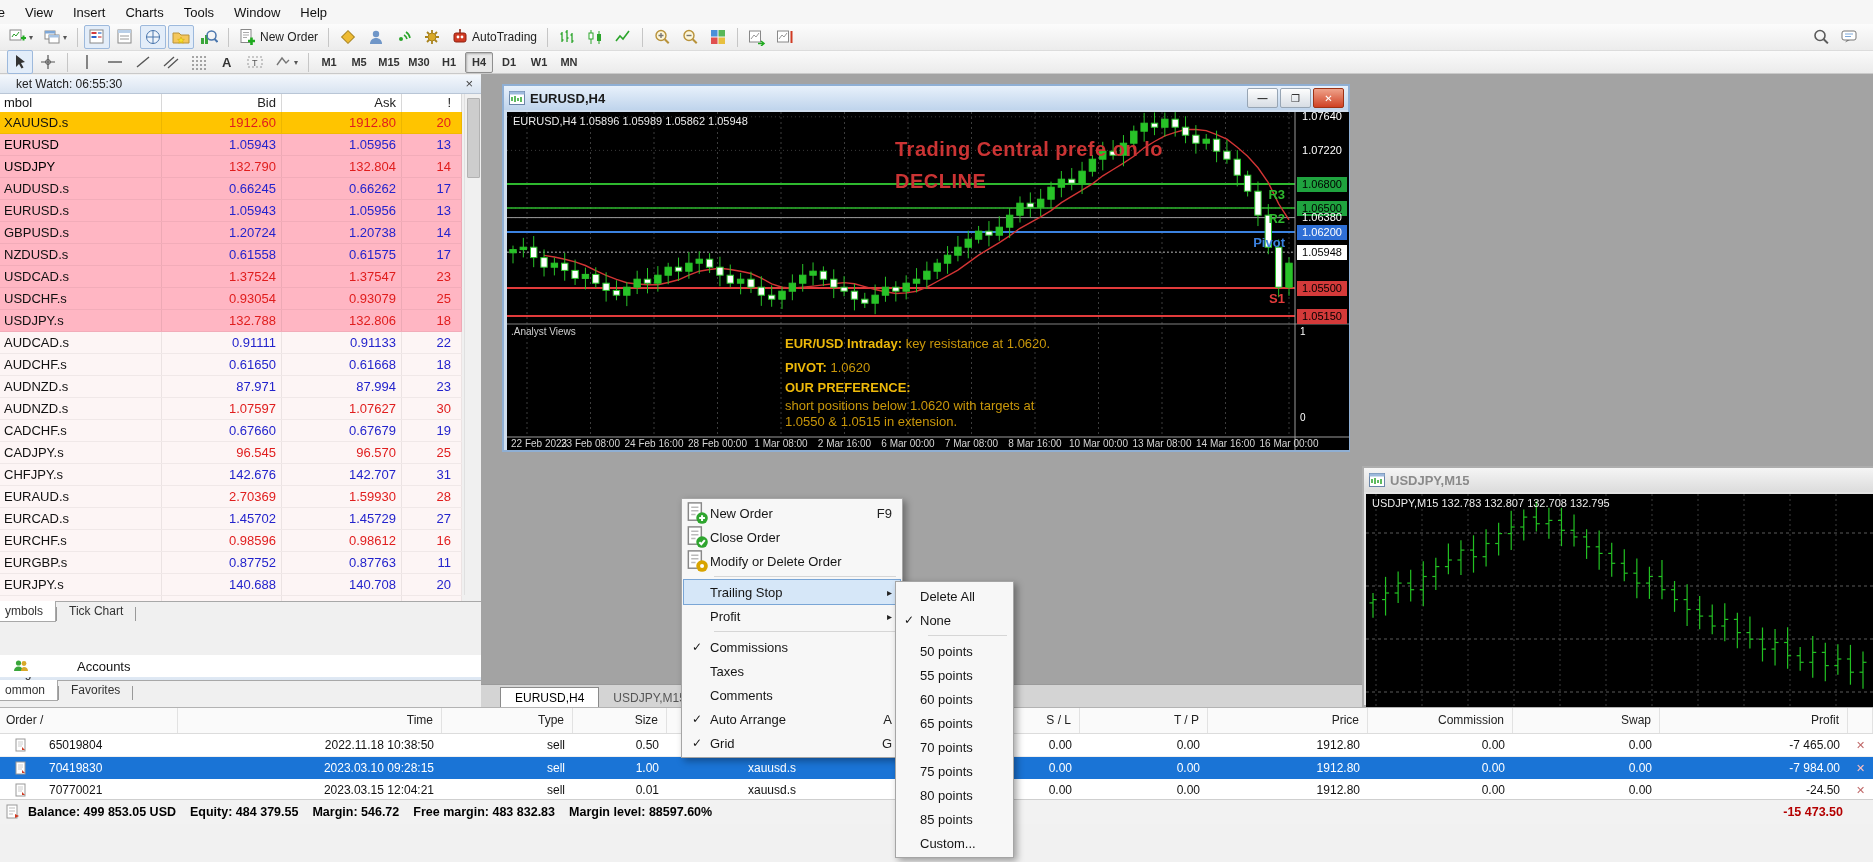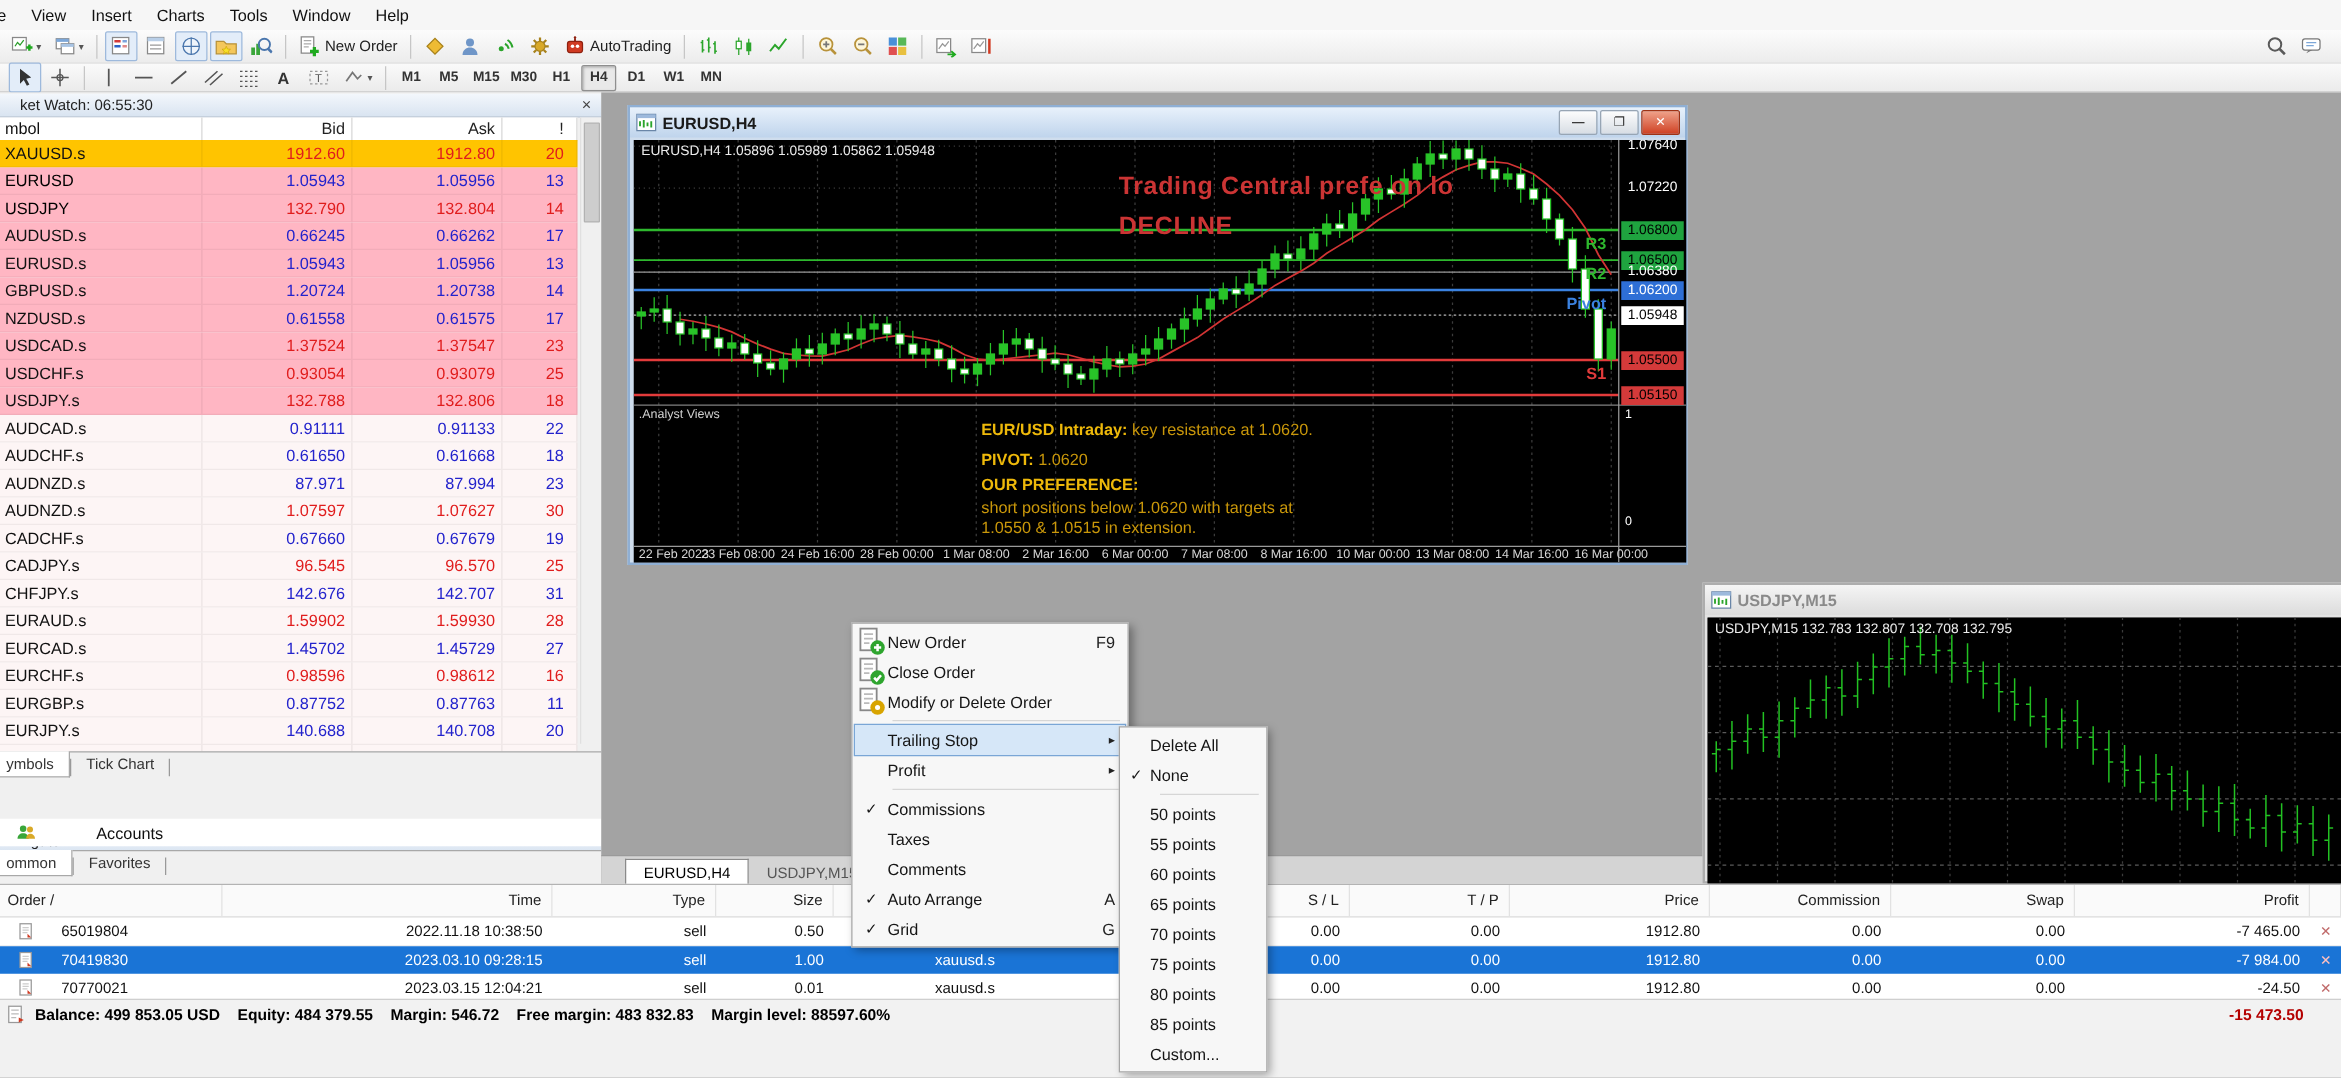--- a/index.html
+++ b/index.html
@@ -549,21 +549,21 @@
         <span class="mw-spr vdn">25</span>
       </div>
       <div class="mw-row mw-grid bg-plain">
         <span class="mw-sym">CHFJPY.s</span>
         <span class="mw-num vup">142.676</span>
         <span class="mw-num vup">142.707</span>
         <span class="mw-spr vup">31</span>
       </div>
       <div class="mw-row mw-grid bg-plain">
         <span class="mw-sym">EURAUD.s</span>
-        <span class="mw-num vdn">1.59902</span>
+        <span class="mw-num vdn">2.70369</span>
         <span class="mw-num vdn">1.59930</span>
         <span class="mw-spr vdn">28</span>
       </div>
       <div class="mw-row mw-grid bg-plain">
         <span class="mw-sym">EURCAD.s</span>
         <span class="mw-num vup">1.45702</span>
         <span class="mw-num vup">1.45729</span>
         <span class="mw-spr vup">27</span>
       </div>
       <div class="mw-row mw-grid bg-plain">
@@ -837,21 +837,21 @@
     <div class="an-line" style="top:224px;"><span class="an-b">EUR/USD Intraday:</span><span class="an-r">  key resistance at 1.0620.</span></div>
     <div class="an-line" style="top:248px;"><span class="an-b">PIVOT:</span><span class="an-r">  1.0620</span></div>
     <div class="an-line" style="top:268px;"><span class="an-b">OUR PREFERENCE:</span></div>
     <div class="an-line an-r" style="top:286px;">short positions below 1.0620 with targets at</div>
     <div class="an-line an-r" style="top:302px;">1.0550 &amp; 1.0515 in extension.</div>
     <div class="sub-scale" style="top:214px;">1</div>
     <div class="sub-scale" style="top:300px;">0</div>
   <div class="chip" style="top: -2.7px;">1.07640</div>
       <div class="chip" style="top: 30.9px;">1.07220</div>
       <div class="chip" style="top: 64.5px; background: rgb(31, 163, 63); color: rgb(0, 0, 0);">1.06800</div>
-      <div class="chip" style="top: 88.5px; background: rgb(31, 163, 63); color: rgb(0, 0, 0);">1.06500</div>
+      <div class="chip" style="top: 88.5px; background: rgb(31, 163, 63); color: rgb(0, 0, 0); text-decoration: underline;">1.06500</div>
       <div class="chip" style="top: 98.1px;">1.06380</div>
       <div class="chip" style="top: 112.5px; background: rgb(46, 111, 214); color: rgb(255, 255, 255);">1.06200</div>
       <div class="chip" style="top: 132.66px; background: rgb(255, 255, 255); color: rgb(0, 0, 0);">1.05948</div>
       <div class="chip" style="top: 168.5px; background: rgb(212, 58, 58); color: rgb(0, 0, 0);">1.05500</div>
       <div class="chip" style="top: 196.5px; background: rgb(212, 58, 58); color: rgb(0, 0, 0);">1.05150</div>
       <div class="lvl-lab" style="top: 75px; color: rgb(46, 184, 46);">R3</div>
       <div class="lvl-lab" style="top: 99px; color: rgb(46, 184, 46);">R2</div>
       <div class="lvl-lab" style="top: 123px; color: rgb(59, 130, 224);">Pivot</div>
       <div class="lvl-lab" style="top: 179px; color: rgb(226, 59, 59);">S1</div>
       <span class="xlab" style="left: 4px;">22 Feb 2023</span>

